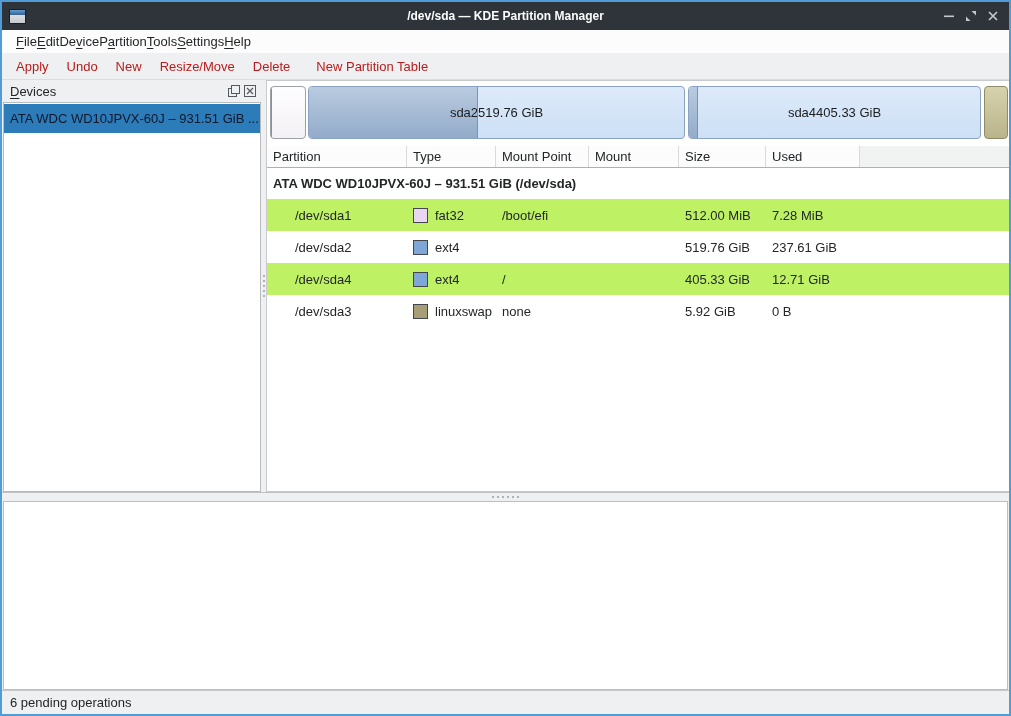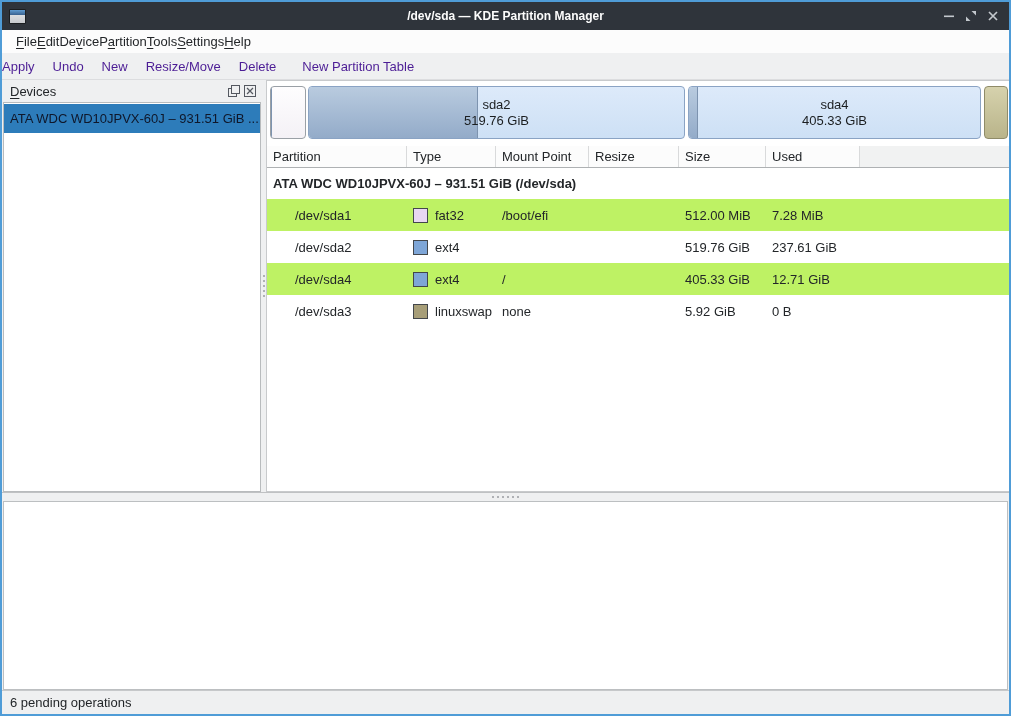--- a/index.html
+++ b/index.html
@@ -61,21 +61,22 @@
     padding-left: 14px; 
   }
   .menu-item { cursor: default; }
 
   
   .toolbar {
     height: 27px; flex: 0 0 27px;
     background: #eff0f1;
     border-bottom: 1px solid #dcdddf;
     display: flex; align-items: center;
-    color: #4c1d95;
+    padding-left: 14px;
+    color: #b91c1c;
   }
   .tool-btn { margin-right: 18px; }
   .tool-btn.gap { margin-left: 8px; }
 
   
   .main { flex: 1 1 auto; display: flex; min-height: 0; }
 
   .devices-dock { width: 260px; flex: 0 0 260px; display: flex; flex-direction: column; }
   .dock-header {
     height: 22px; flex: 0 0 22px;
@@ -118,21 +119,21 @@
 
   
   .partbar {
     height: 65px; flex: 0 0 65px;
     padding: 5px 3px 7px 3px;
     display: flex; align-items: stretch;
   }
   .segment {
     position: relative;
     border-radius: 4px;
-    display: flex; flex-direction: column; align-items: center; justify-content: center;
+    display: flex; flex-direction: row; align-items: center; justify-content: center;
     overflow: hidden;
     cursor: pointer;
   }
   .segment .label { position: relative; z-index: 2; line-height: 16px; text-align:center; color:#1b1e20; }
   .used {
     position: absolute; left: 0; top: 0; bottom: 0; z-index: 1;
     border-right: 1px solid #7d93af;
     border-radius: 3px 0 0 3px;
     background: linear-gradient(#b9cbdf, #93abc9);
   }
@@ -312,21 +313,21 @@
           <span class="label">405.33 GiB</span>
         </div>
         <div class="segment seg-swap"></div>
       </div>
 
       <div class="ptable">
         <div class="thead">
           <span class="th">Partition</span>
           <span class="th">Type</span>
           <span class="th">Mount Point</span>
-          <span class="th">Resize</span>
+          <span class="th">Mount</span>
           <span class="th">Size</span>
           <span class="th">Used</span>
           <span class="th filler"></span>
         </div>
 
         <div class="device-title-row">ATA WDC WD10JPVX-60J – 931.51 GiB (/dev/sda)</div>
 
         <div class="trow alt">
           <span class="td part-name">/dev/sda1</span>
           <span class="td type-cell">

